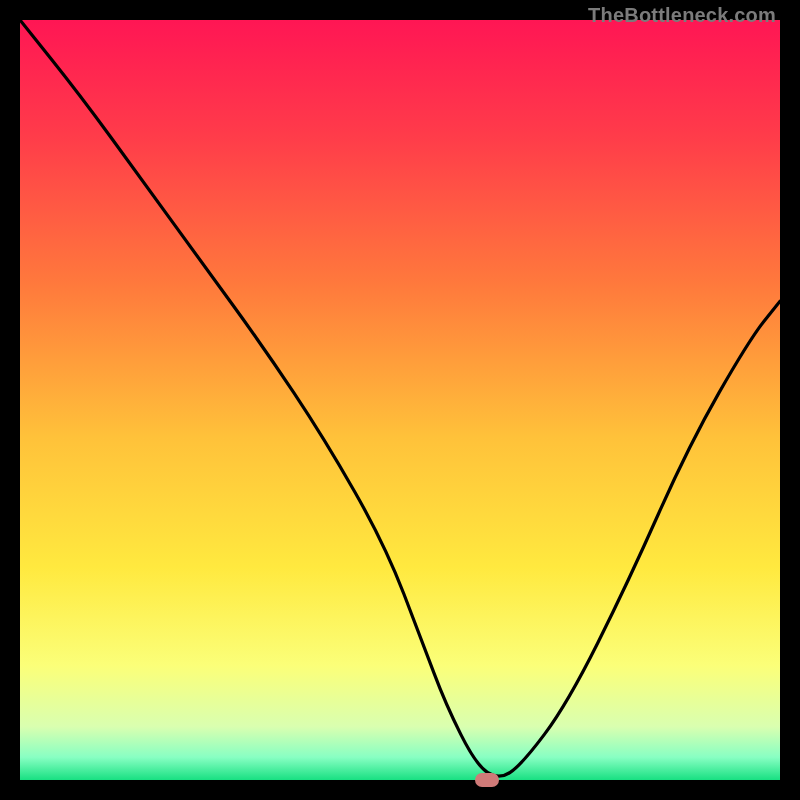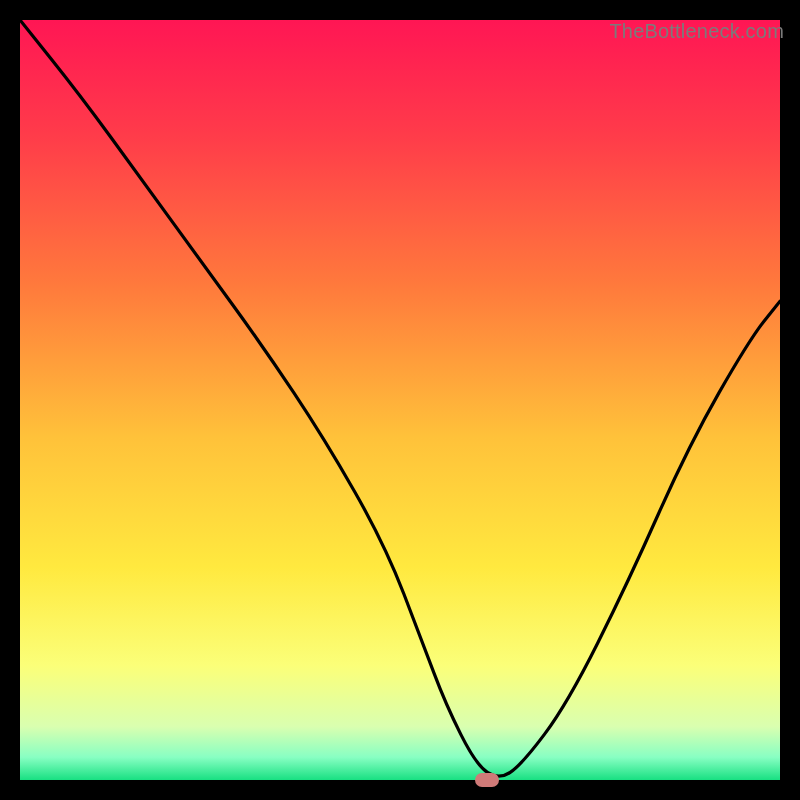--- a/index.html
+++ b/index.html
@@ -14,27 +14,26 @@
   .frame {
     position: absolute;
     left: 20px;
     top: 20px;
     width: 760px;
     height: 760px;
     background: #000;
   }
   .watermark {
     position: absolute;
-    right: 16px;
+    right: 24px;
     top: 4px;
     font-size: 20px;
-    font-weight: 400;
+    font-weight: 700;
     color: #7b7b7b;
     letter-spacing: 0.2px;
-    margin-top: 16px;
   }
   svg {
     position: absolute;
     left: 20px;
     top: 20px;
     width: 760px;
     height: 760px;
     display: block;
   }
   .marker {

